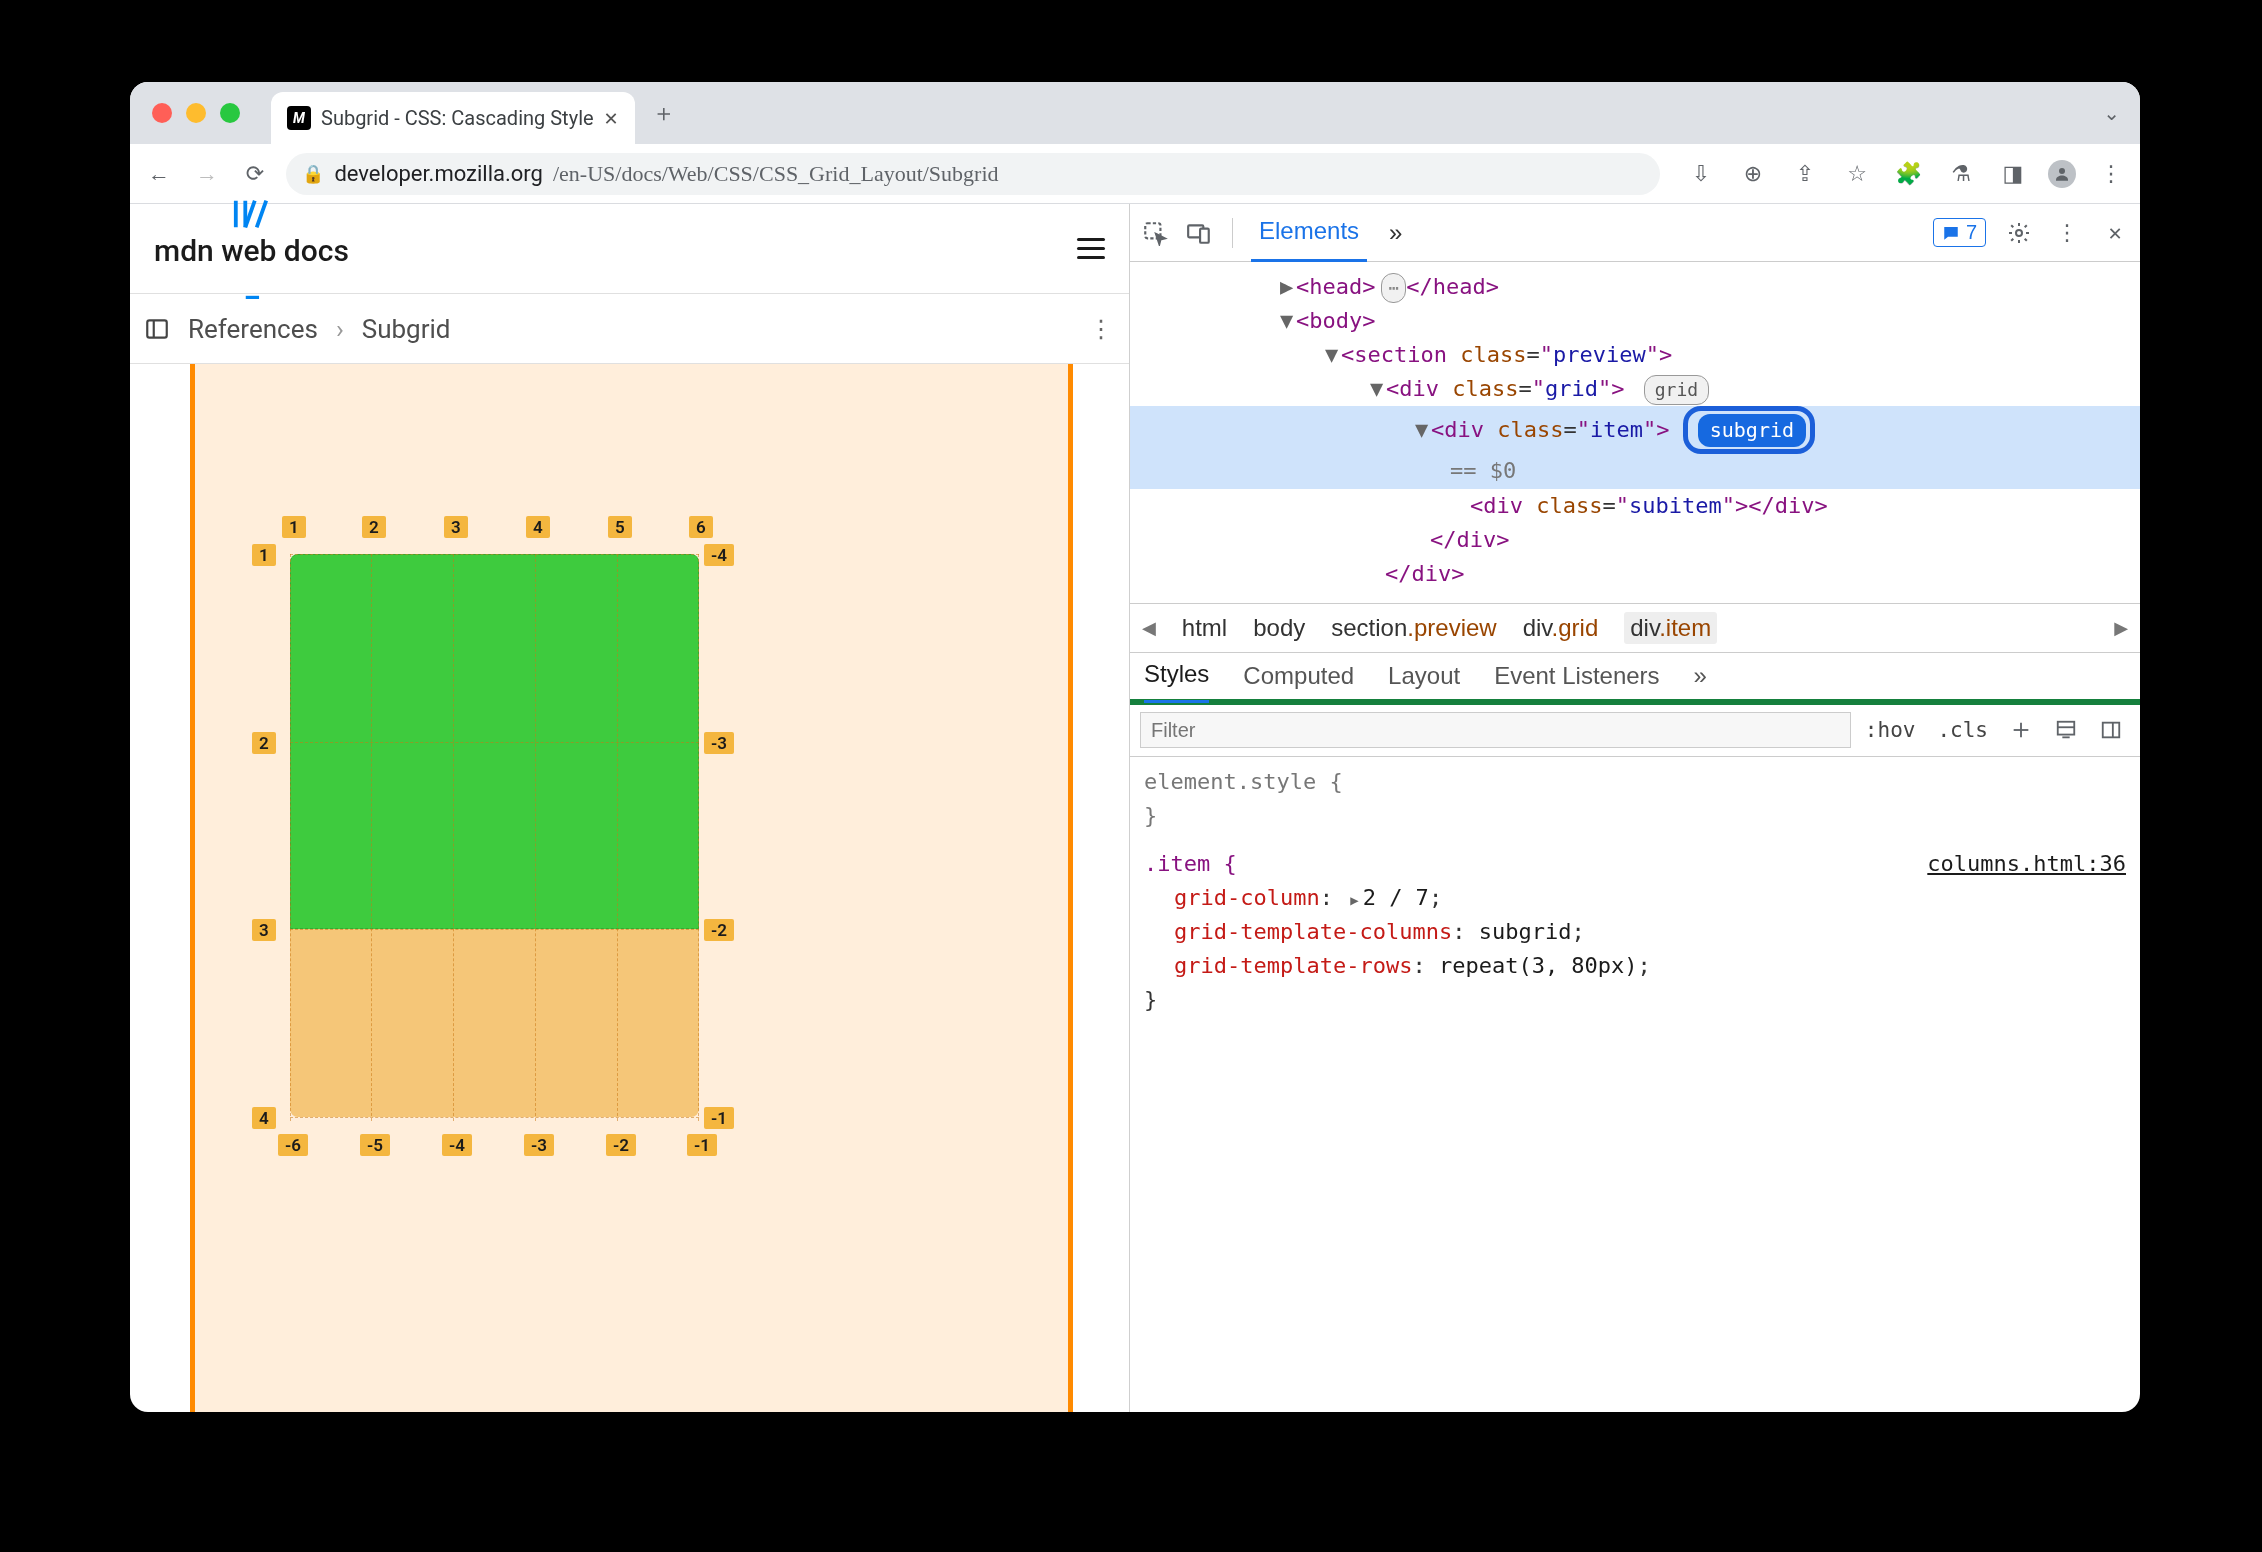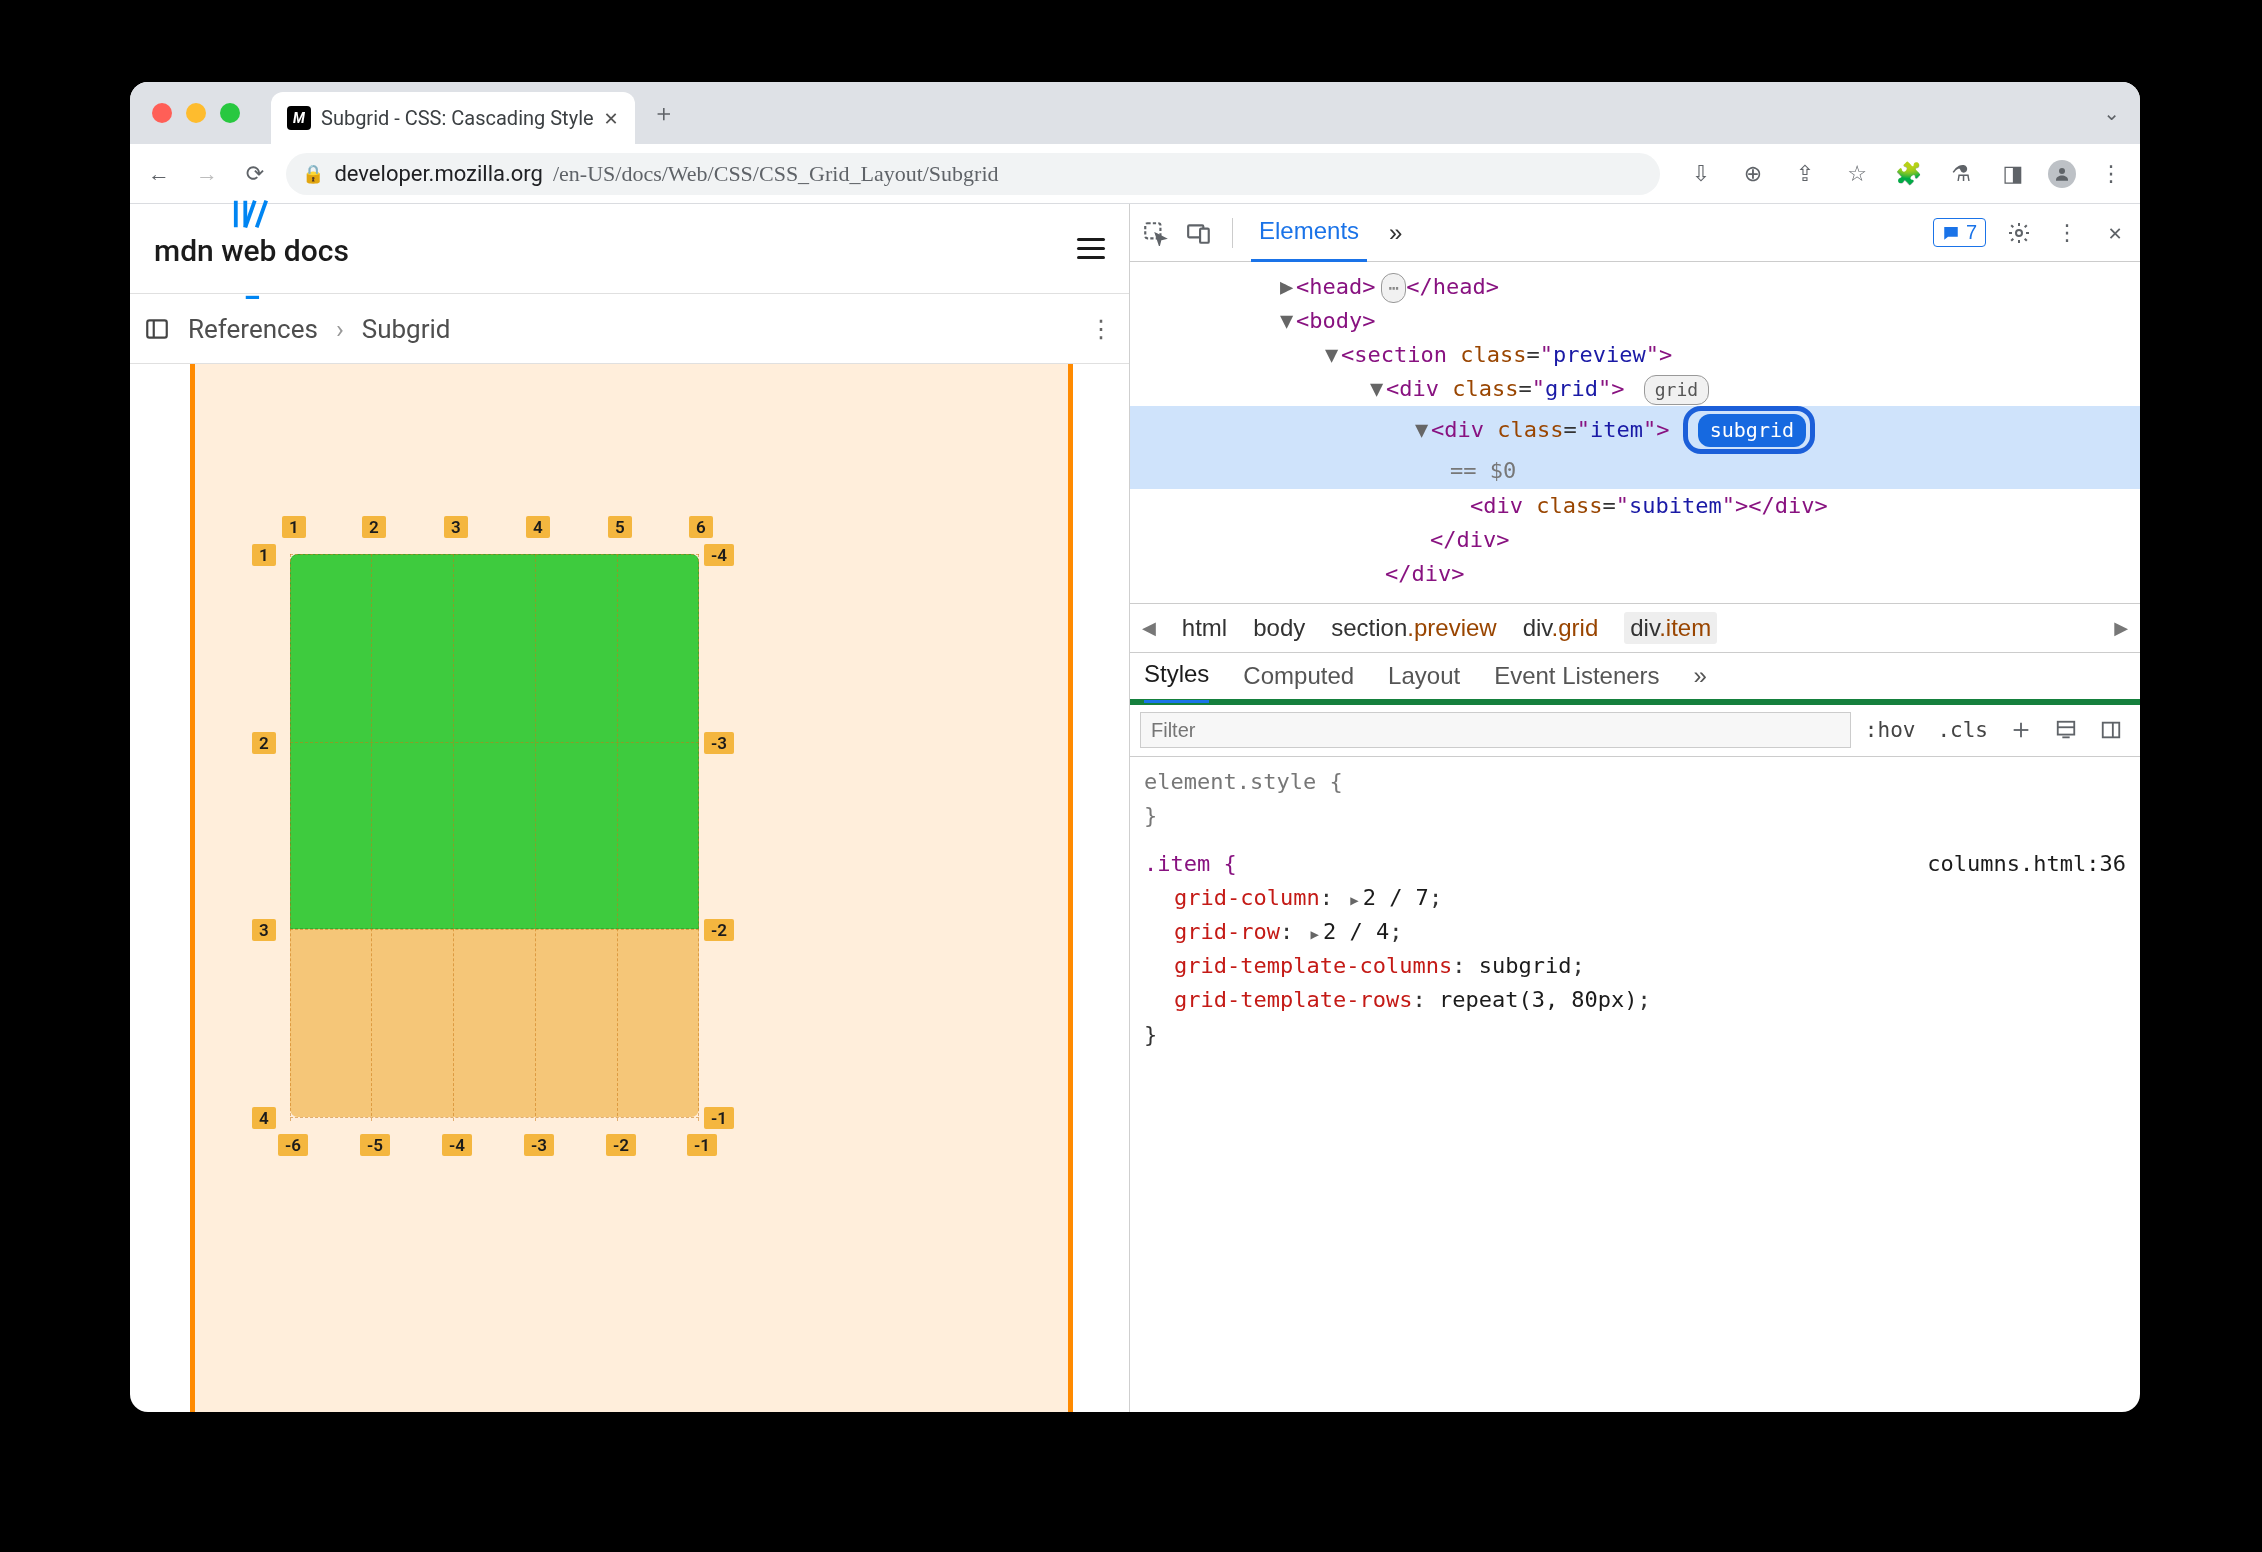--- a/index.html
+++ b/index.html
@@ -191,21 +191,21 @@
   .dt-filterbar{height:52px;border-bottom:1px solid #ccc;display:flex;align-items:center;padding:0 10px;gap:6px;}
   .dt-filterbar input{flex:1;border:1px solid #ccc;height:36px;padding:0 10px;font-size:20px;background:#f7f7f7;}
   .fb-btn{font-family:ui-monospace,monospace;font-size:21px;color:#444;padding:0 8px;}
 
   .styles{padding:8px 14px;line-height:1.55;}
   .sel-h{color:#777;}
   .rule .selector{color:#881280;}
   .decl{padding-left:30px;}
   .prop{color:#c41a16;}
   .val{color:#1b1b1b;}
-  .link{color:#1b1b1b;float:right;}
+  .link{color:#1b1b1b;text-decoration:underline;float:right;}
   .tri{color:#666;font-size:14px;margin:0 4px;}
   .grid-ico{display:inline-flex;gap:2px;vertical-align:middle;margin-left:6px;}
   .grid-ico span{width:6px;height:6px;background:#666;display:block;}
   
   svg{display:block;}
 </style>
 </head>
 <body>
 
 <div class="window">
@@ -446,23 +446,20 @@
         <div class="sel-h">}</div>
         <div style="height:14px"></div>
         <div class="rule">
           <span class="link">columns.html:36</span>
           <span class="selector">.item {</span>
         </div>
         <div class="decl">
           <span class="prop">grid-column</span>: <span class="tri">▶</span><span class="val">2 / 7</span>;
         </div>
         <div class="decl">
-          <span class="prop">grid-row</span>: <span class="tri">▶</span><span class="val">2 / 4</span>;
-        </div>
-        <div class="decl">
           <span class="prop">grid-template-columns</span>: <span class="val">subgrid</span>;
         </div>
         <div class="decl">
           <span class="prop">grid-template-rows</span>: <span class="val">repeat(3, 80px)</span>;
         </div>
         <div>}</div>
       </div>
 
     </div>
   </div>

